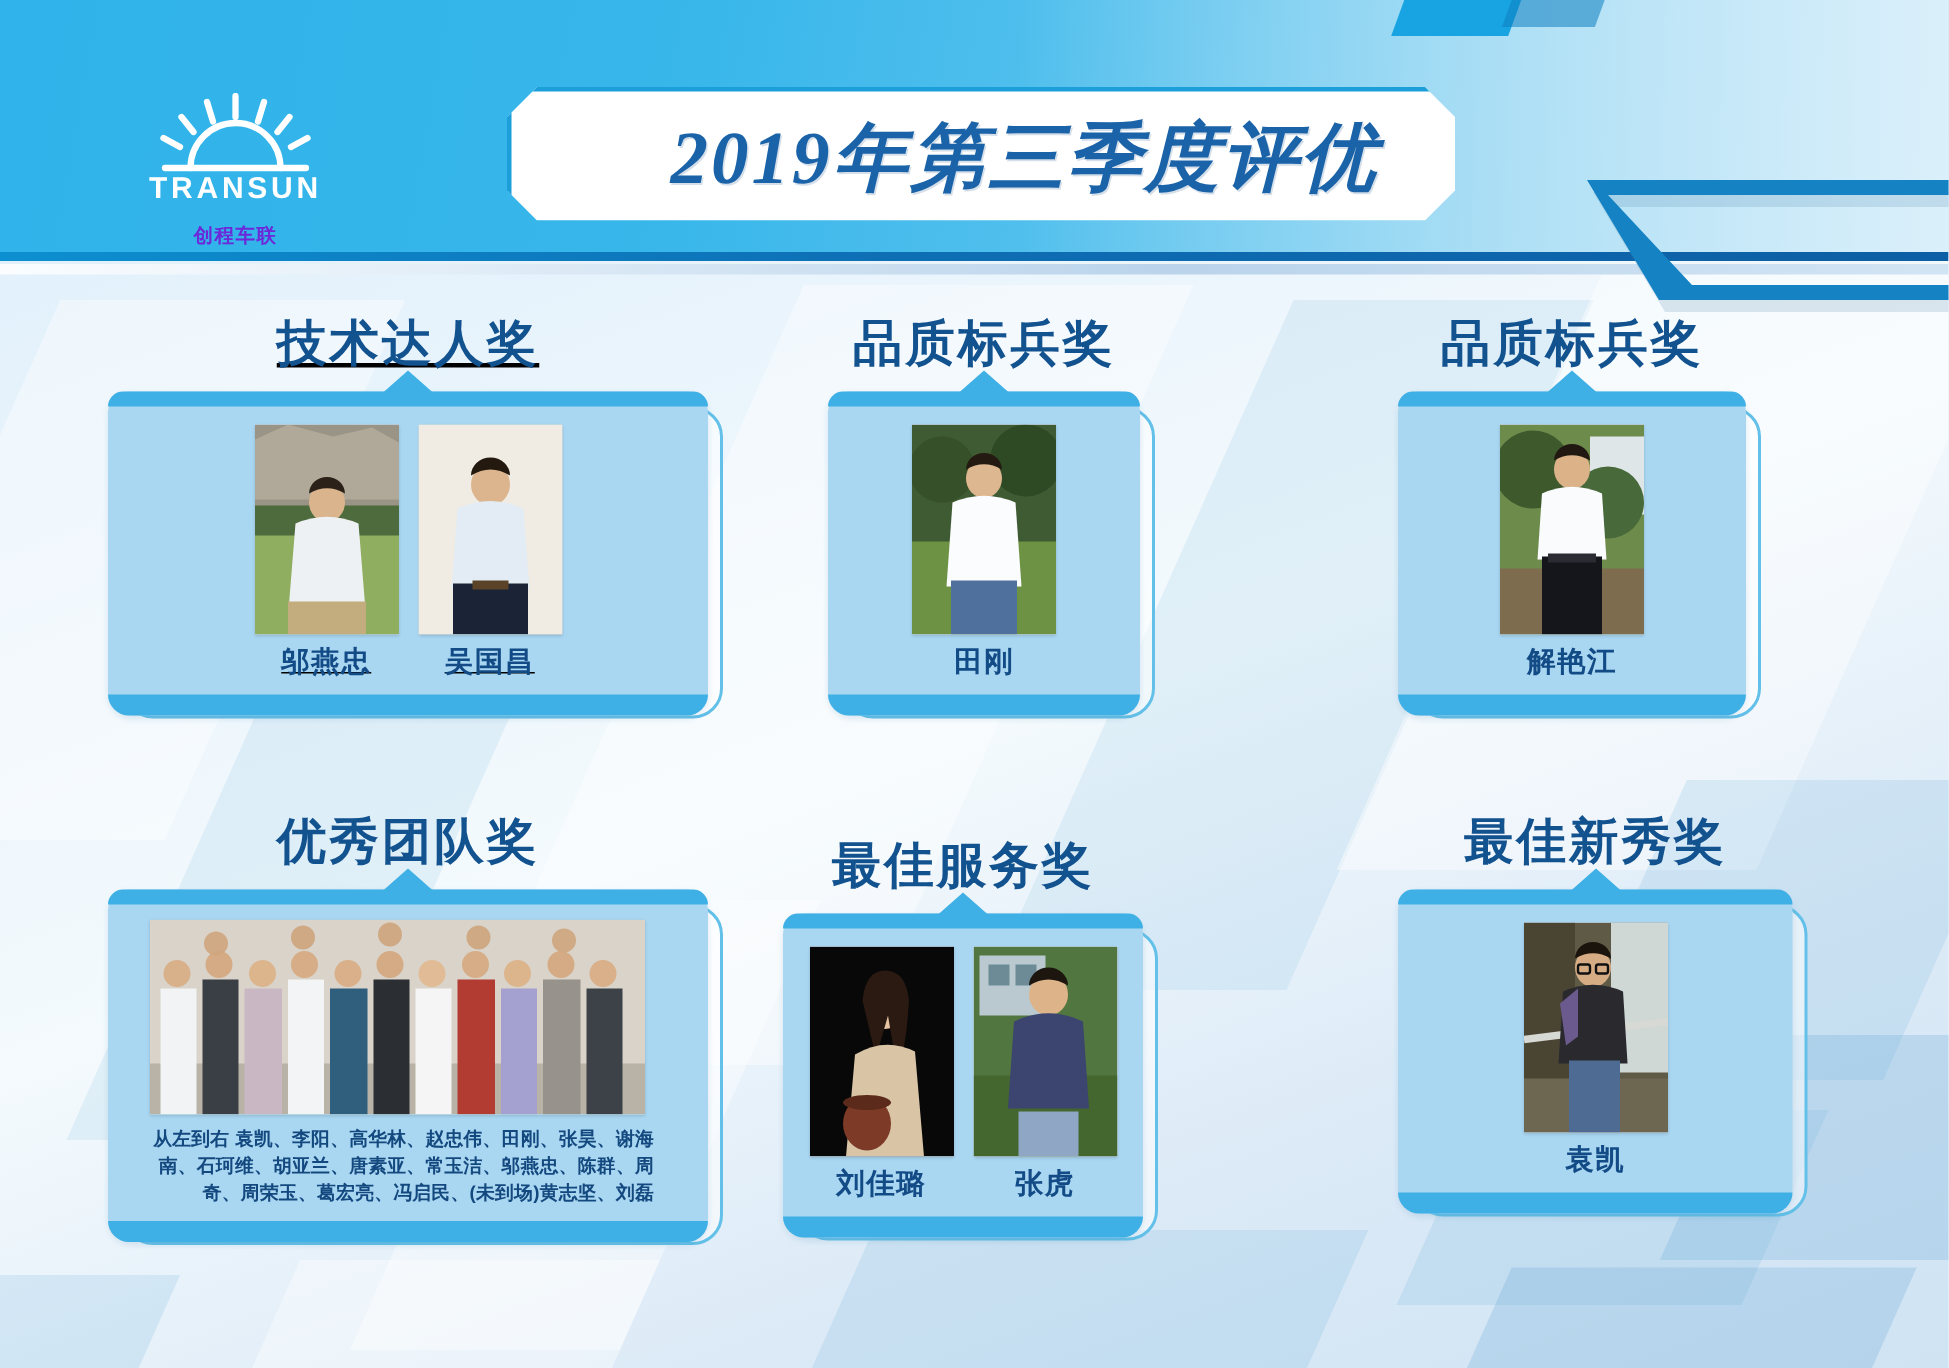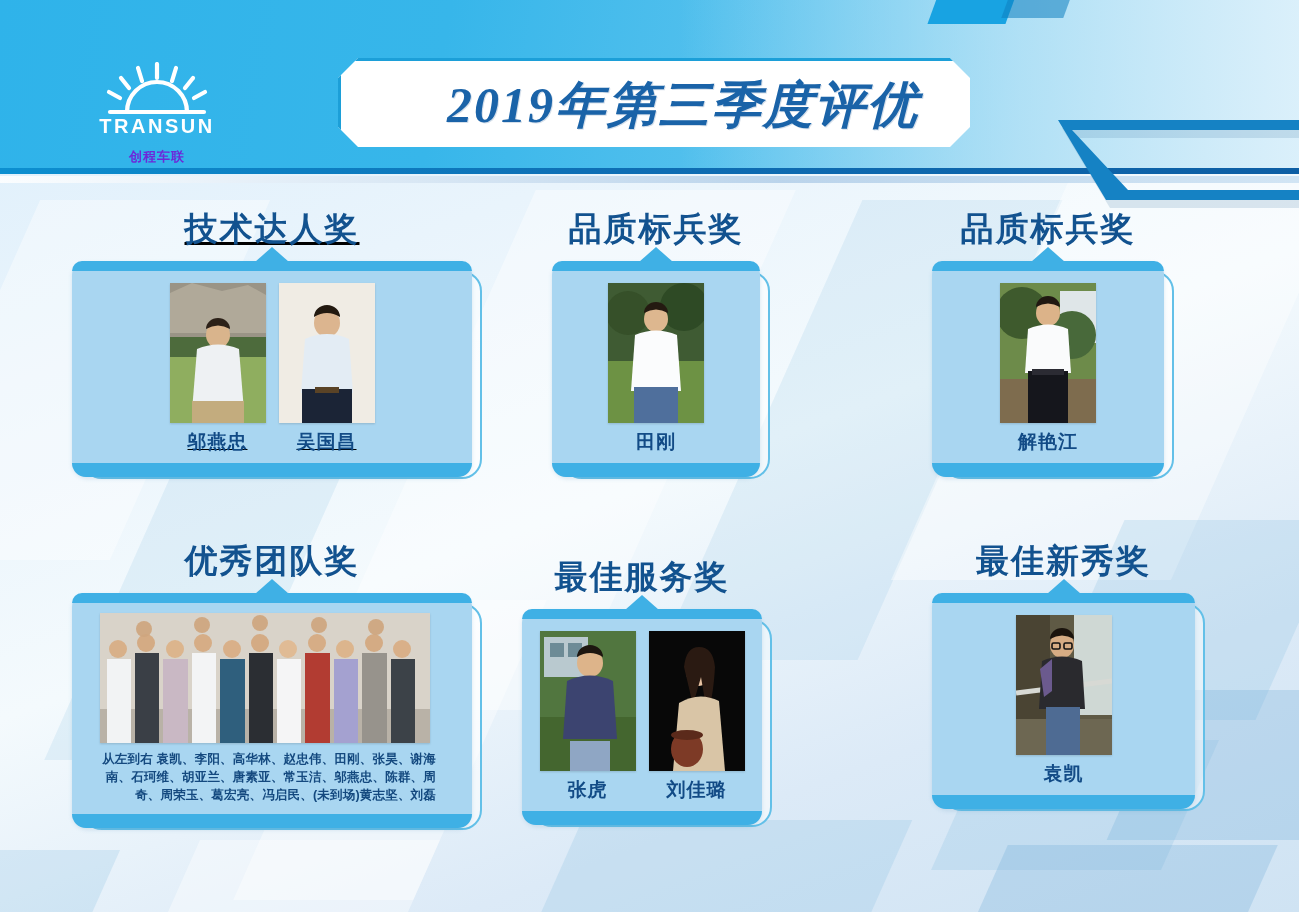--- a/index.html
+++ b/index.html
@@ -370,45 +370,45 @@
         <div class="card-wrap">
           <div class="card-outline"></div>
           <div class="card">
             <div class="pointer"></div>
             <div class="card-top"></div>
             <div class="card-inner">
               <div class="people">
                 <div class="person">
                   <div class="photo">
                     <svg viewBox="0 0 96 140" preserveAspectRatio="none">
+                      <rect width="96" height="140" fill="#080808"></rect>
+                      <ellipse cx="50" cy="40" rx="13" ry="15" fill="#e8c3a2"></ellipse>
+                      <path d="M35 36 q2 -20 15 -20 q14 0 16 20 q-2 34 -8 46 l-6 -36 -8 28Z" fill="#2a1a12"></path>
+                      <path d="M30 72 q20 -12 40 -2 l6 70 -52 0Z" fill="#d9c5a6"></path>
+                      <ellipse cx="38" cy="118" rx="16" ry="18" fill="#7d3a26"></ellipse>
+                      <ellipse cx="38" cy="104" rx="16" ry="5" fill="#5b2a1b"></ellipse>
+                    </svg>
+                  </div>
+                  <div class="pname">刘佳璐</div>
+                </div>
+                <div class="person">
+                  <div class="photo">
+                    <svg viewBox="0 0 96 140" preserveAspectRatio="none">
                       <rect width="96" height="140" fill="#51763f"></rect>
                       <rect x="4" y="6" width="44" height="40" fill="#b9c9cf"></rect>
                       <rect x="10" y="12" width="14" height="14" fill="#6d8b96"></rect>
                       <rect x="28" y="12" width="14" height="14" fill="#6d8b96"></rect>
                       <rect y="86" width="96" height="54" fill="#44662f"></rect>
                       <ellipse cx="50" cy="32" rx="13" ry="14" fill="#ddb48a"></ellipse>
                       <path d="M37 26 a13 12 0 0 1 26 0 q-13 -8 -26 0Z" fill="#1d160f"></path>
                       <path d="M27 50 q23 -11 46 0 l4 58 -54 0Z" fill="#3c4470"></path>
                       <rect x="30" y="110" width="40" height="30" fill="#8fa6c4"></rect>
                     </svg>
                   </div>
                   <div class="pname">张虎</div>
-                </div>
-                <div class="person">
-                  <div class="photo">
-                    <svg viewBox="0 0 96 140" preserveAspectRatio="none">
-                      <rect width="96" height="140" fill="#080808"></rect>
-                      <ellipse cx="50" cy="40" rx="13" ry="15" fill="#e8c3a2"></ellipse>
-                      <path d="M35 36 q2 -20 15 -20 q14 0 16 20 q-2 34 -8 46 l-6 -36 -8 28Z" fill="#2a1a12"></path>
-                      <path d="M30 72 q20 -12 40 -2 l6 70 -52 0Z" fill="#d9c5a6"></path>
-                      <ellipse cx="38" cy="118" rx="16" ry="18" fill="#7d3a26"></ellipse>
-                      <ellipse cx="38" cy="104" rx="16" ry="5" fill="#5b2a1b"></ellipse>
-                    </svg>
-                  </div>
-                  <div class="pname">刘佳璐</div>
                 </div>
               </div>
             </div>
             <div class="card-bottom"></div>
           </div>
         </div>
       </div>
 
       <div class="award" style="left:932px;top:8px;width:263px;">
         <div class="award-title">最佳新秀奖</div>

